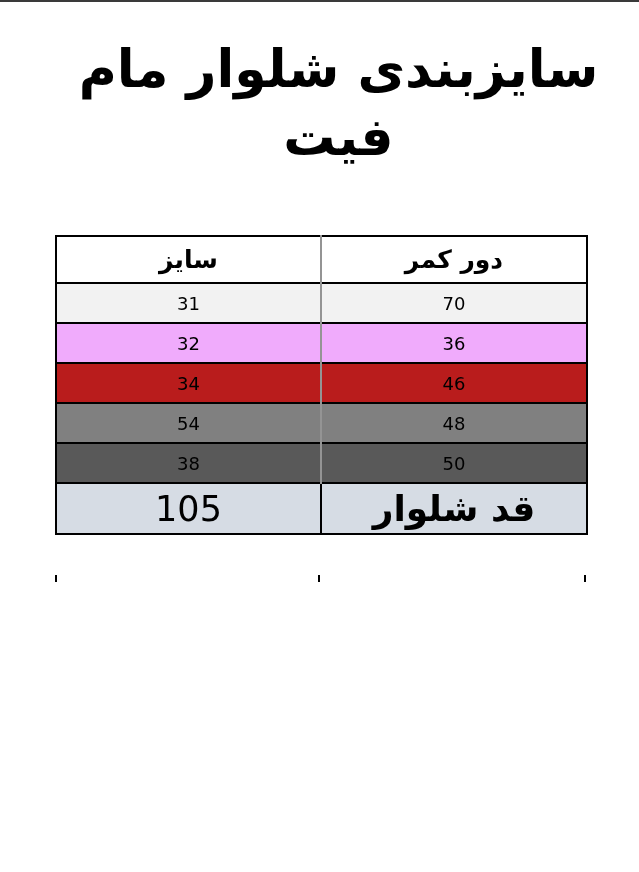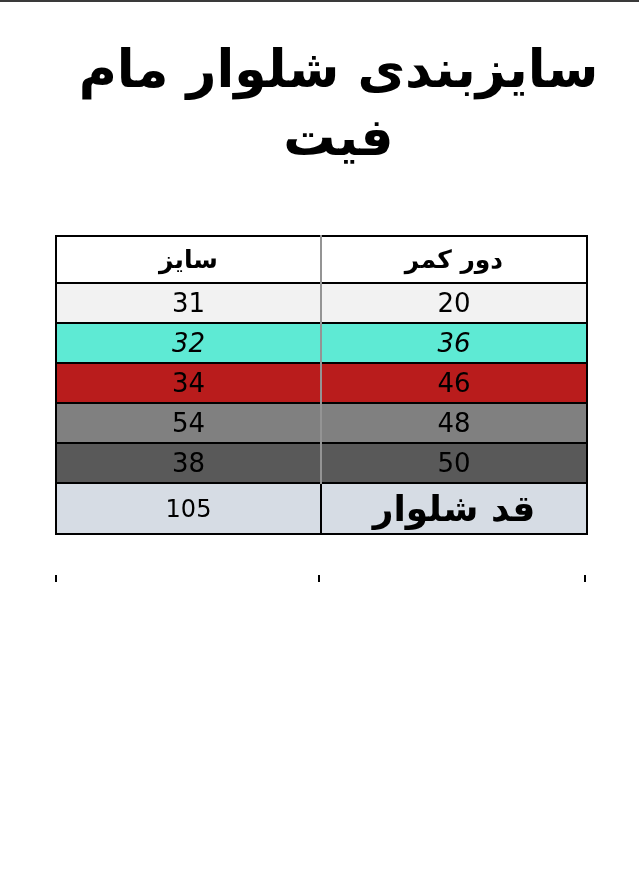--- a/index.html
+++ b/index.html
@@ -63,25 +63,25 @@
     border-right: 2px solid #000000;
   }
   tr.header-row td {
     height: 45px;
     font-weight: bold;
     font-size: 25px;
     direction: rtl;
   }
   tr.data-row td {
     height: 38px;
-    font-size: 26px;
+    font-size: 18px;
   }
   tr.footer-row td {
     height: 49px;
-    font-size: 24px;
+    font-size: 35px;
   }
   tr.footer-row td.col-right {
     font-weight: bold;
     font-size: 36px;
     direction: rtl;
   }
   
   .border-stub {
     position: absolute;
     top: 575px;
@@ -105,23 +105,23 @@
     <col style="width:265px">
     <col style="width:266px">
   </colgroup>
   <tbody>
     <tr class="header-row" style="background-color: rgb(255, 255, 255);">
       <td class="col-left">سایز</td>
       <td class="col-right">دور کمر</td>
     </tr>
     <tr class="data-row" style="background-color: rgb(242, 242, 242);">
       <td class="col-left">31</td>
-      <td class="col-right">20</td>
+      <td class="col-right">70</td>
     </tr>
-    <tr class="data-row" style="background-color: #5eead4; font-style: italic;">
+    <tr class="data-row" style="background-color: #f0abfc;">
       <td class="col-left">32</td>
       <td class="col-right">36</td>
     </tr>
     <tr class="data-row" style="background-color: #b91c1c;">
       <td class="col-left">34</td>
       <td class="col-right">46</td>
     </tr>
     <tr class="data-row" style="background-color: rgb(128, 128, 128);">
       <td class="col-left">54</td>
       <td class="col-right">48</td>

